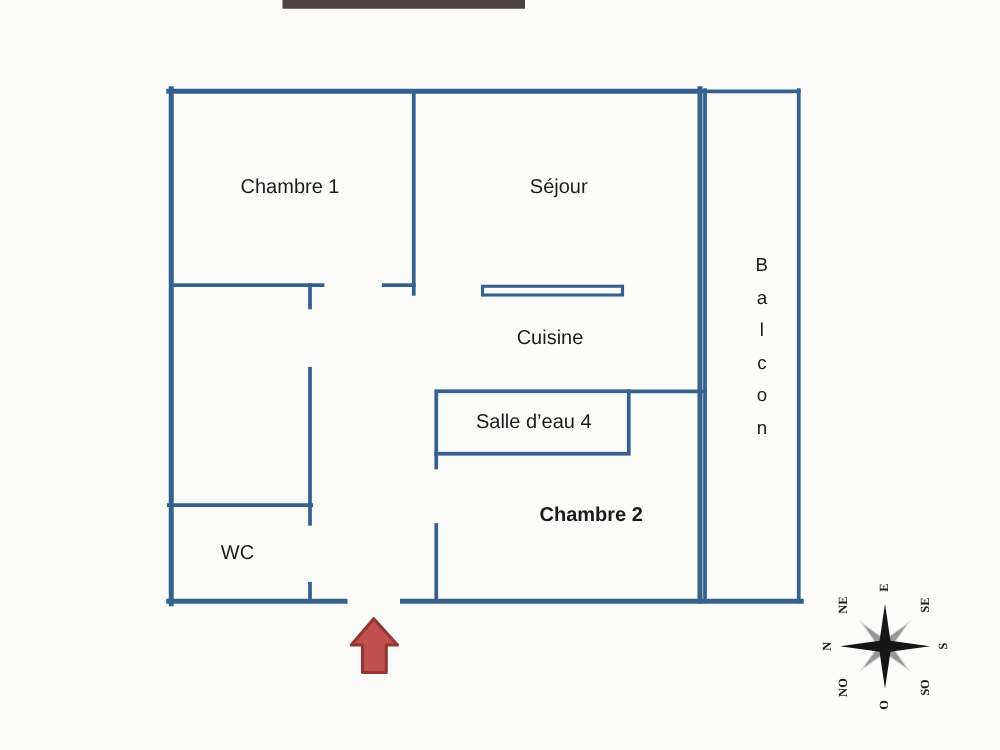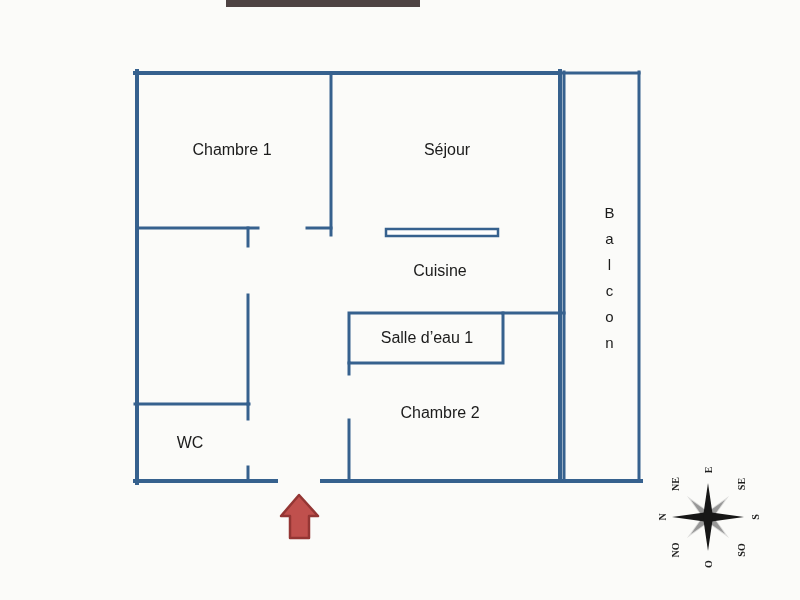--- a/index.html
+++ b/index.html
@@ -102,21 +102,21 @@
     </g>
   </svg>
 
   <div class="room-label" style="left:152px;top:139px;width:160px;">Chambre 1</div>
 
   <div class="room-label" style="left:387px;top:139px;width:120px;">Séjour</div>
 
   <div class="room-label" style="left:380px;top:260px;width:120px;">Cuisine</div>
 
 
-  <div class="room-label" style="left:351px;top:327px;width:152px;">Salle d’eau 1</div>
+  <div class="room-label" style="left:351px;top:327px;width:152px;">Salle d’eau 4</div>
 
-  <div class="room-label" style="left:360px;top:402px;width:160px;">Chambre 2</div>
+  <div class="room-label" style="left:393px;top:402px;width:160px;font-weight:bold;">Chambre 2</div>
 
   <div class="room-label" style="left:150px;top:432px;width:80px;text-align:center;">WC</div>
 
   <div class="balcon-label">Balcon</div>
 
 </div>
 
 </body></html>

